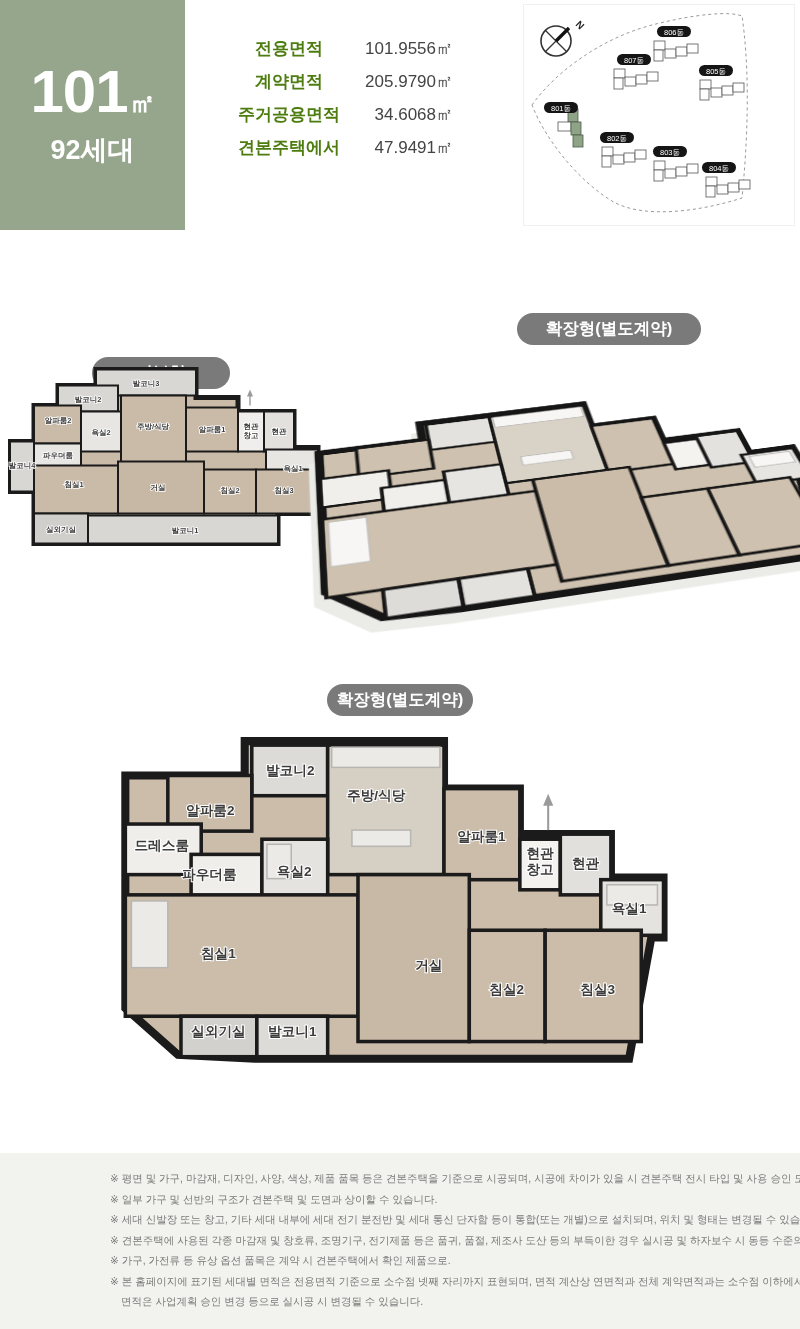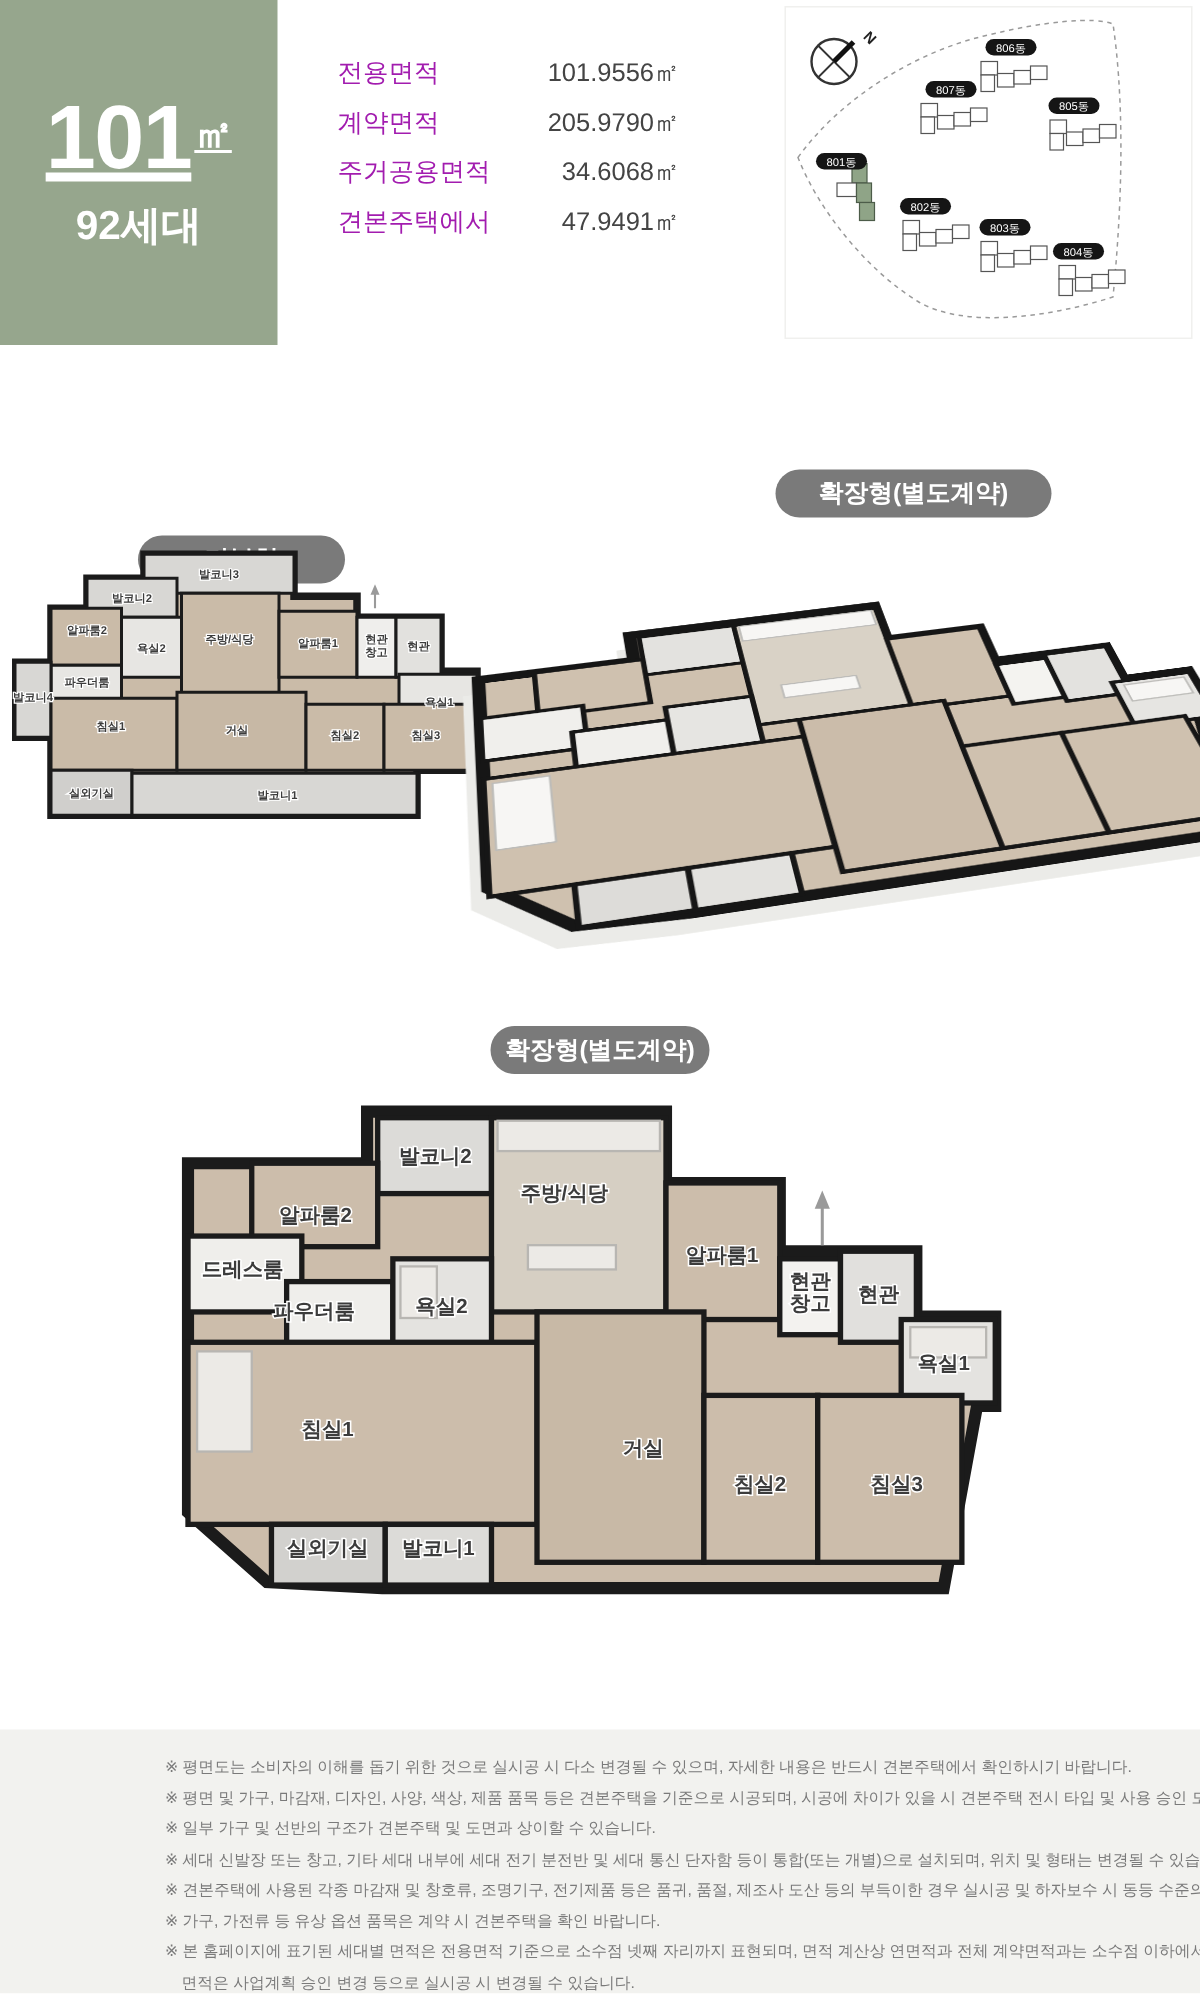--- a/index.html
+++ b/index.html
@@ -3,27 +3,27 @@
 <meta charset="utf-8">
 <style>
   * { margin:0; padding:0; box-sizing:border-box; }
   html,body { width:800px; height:1329px; background:#ffffff; position:relative;
     font-family:"Liberation Sans","DejaVu Sans",sans-serif; }
   .abs { position:absolute; }
 
   
   .unit-box { left:0; top:0; width:185px; height:230px; background:#96a68d; color:#fff;
     display:flex; flex-direction:column; align-items:center; justify-content:center; }
-  .unit-size { font-size:60px; font-weight:700; line-height:1; letter-spacing:-1px; display:flex; align-items:center;text-decoration:underline; }
+  .unit-size { font-size:60px; font-weight:700; line-height:1; letter-spacing:-1px; display:flex; align-items:flex-end; }
   .unit-size .unit { font-size:26px; font-weight:700; margin-left:2px; padding-bottom:6px; }
   .unit-households { font-size:27px; font-weight:700; margin-top:10px; }
 
   .area-table { left:225px; top:32px; width:228px; }
   .area-row { display:flex; align-items:center; height:33px; }
-  .area-label { width:128px; font-size:17px; font-weight:400; color:#a21caf; }
+  .area-label { width:128px; font-size:17px; font-weight:700; color:#4d7c0f;text-align:center; }
   .area-value { flex:1; text-align:right; font-size:17px; color:#444; }
 
   .site-map { left:523px; top:4px; width:272px; height:222px; border:1px solid #f0f0ee; background:#fff; }
 
   
   .pill { background:#7a7a7a; color:#fff; border-radius:17px; height:32px;
     display:flex; align-items:center; justify-content:center; font-size:16.5px; font-weight:700; }
   .pill-basic { left:92px; top:313px; width:138px;margin-top:44px; }
   .pill-ext-top { left:517px; top:313px; width:184px; }
   .pill-ext-bottom { left:327px; top:684px; width:146px; }
@@ -314,22 +314,21 @@
   </g>
   <g>
     <line x1="438" y1="68" x2="438" y2="96" stroke="#9a9a9a" stroke-width="2"></line>
     <path d="M 438,60 L 433,72 L 443,72 Z" fill="#9a9a9a"></path>
   </g>
 </svg>
 </div>
 
 <div class="abs disclaimer">
   <div class="disc-inner">
-    <div class="disc-line">※ 평면도는 소비자의 이해를 돕기 위한 것으로 실시공 시 다소 변경될 수 있으며, 자세한 내용은 반드시 견본주택에서 확인하시기 바랍니다.</div>
     <div class="disc-line">※ 평면 및 가구, 마감재, 디자인, 사양, 색상, 제품 품목 등은 견본주택을 기준으로 시공되며, 시공에 차이가 있을 시 견본주택 전시 타입 및 사용 승인 도서를 기준으로 합니다.</div>
     <div class="disc-line">※ 일부 가구 및 선반의 구조가 견본주택 및 도면과 상이할 수 있습니다.</div>
     <div class="disc-line">※ 세대 신발장 또는 창고, 기타 세대 내부에 세대 전기 분전반 및 세대 통신 단자함 등이 통합(또는 개별)으로 설치되며, 위치 및 형태는 변경될 수 있습니다.</div>
     <div class="disc-line">※ 견본주택에 사용된 각종 마감재 및 창호류, 조명기구, 전기제품 등은 품귀, 품절, 제조사 도산 등의 부득이한 경우 실시공 및 하자보수 시 동등 수준의 제품으로 변경될 수 있습니다.</div>
-    <div class="disc-line">※ 가구, 가전류 등 유상 옵션 품목은 계약 시 견본주택을 확인 바랍니다.</div>
+    <div class="disc-line">※ 가구, 가전류 등 유상 옵션 품목은 계약 시 견본주택에서 확인 제품으로.</div>
     <div class="disc-line">※ 본 홈페이지에 표기된 세대별 면적은 전용면적 기준으로 소수점 넷째 자리까지 표현되며, 면적 계산상 연면적과 전체 계약면적과는 소수점 이하에서 약간의 오차가 생길 수 있으며,</div>
     <div class="disc-line cont">면적은 사업계획 승인 변경 등으로 실시공 시 변경될 수 있습니다.</div>
   </div>
 </div>
 
 </body></html>

